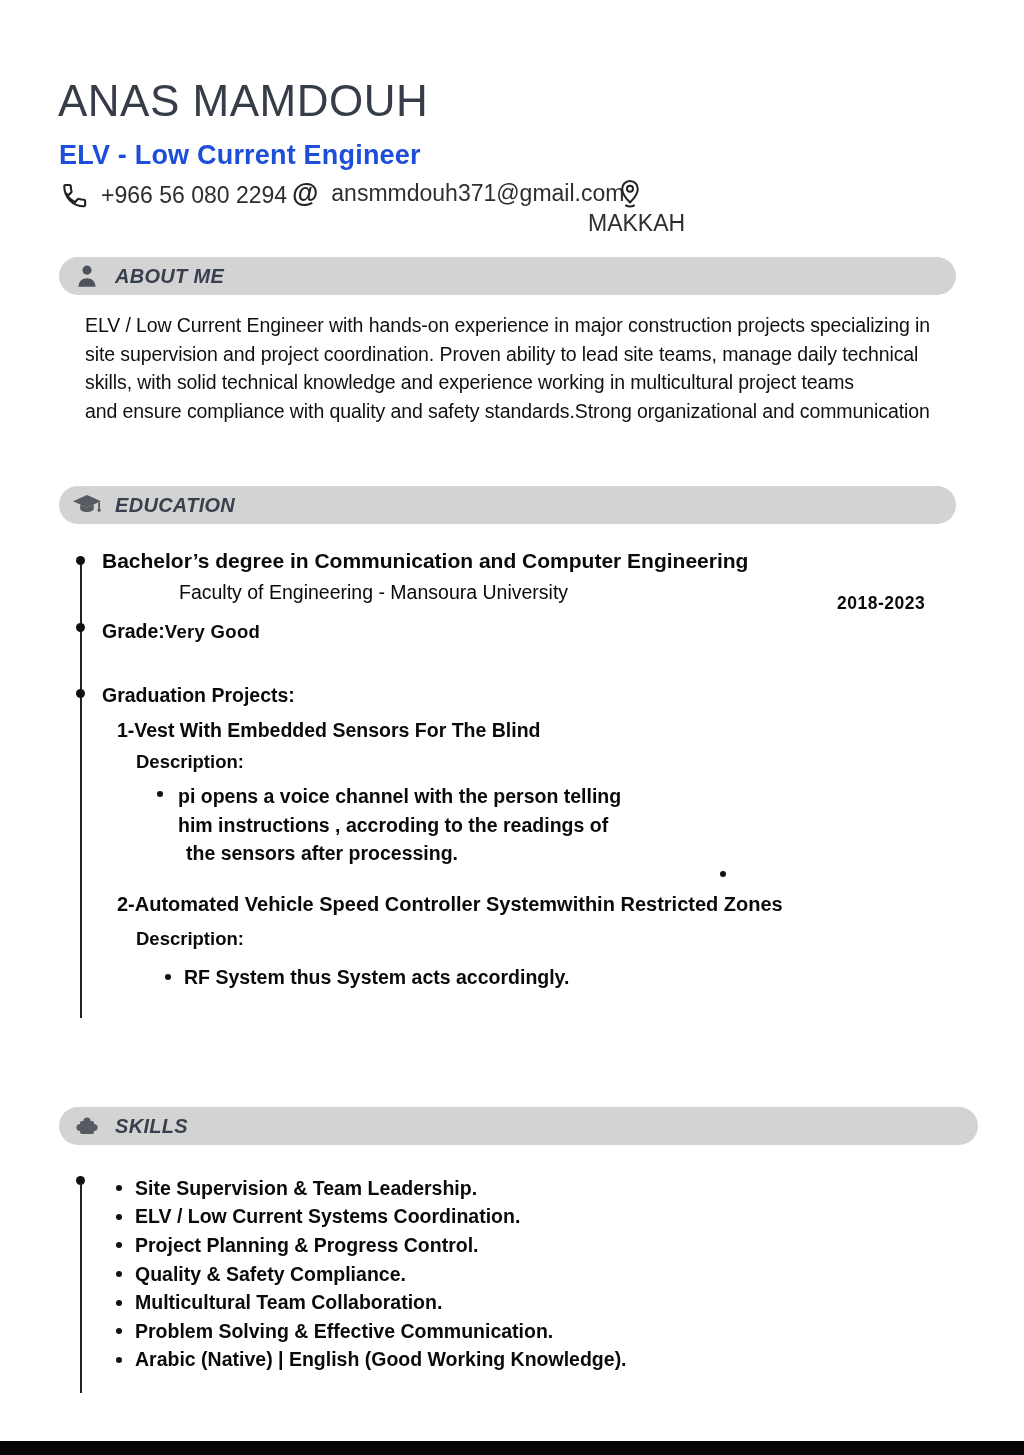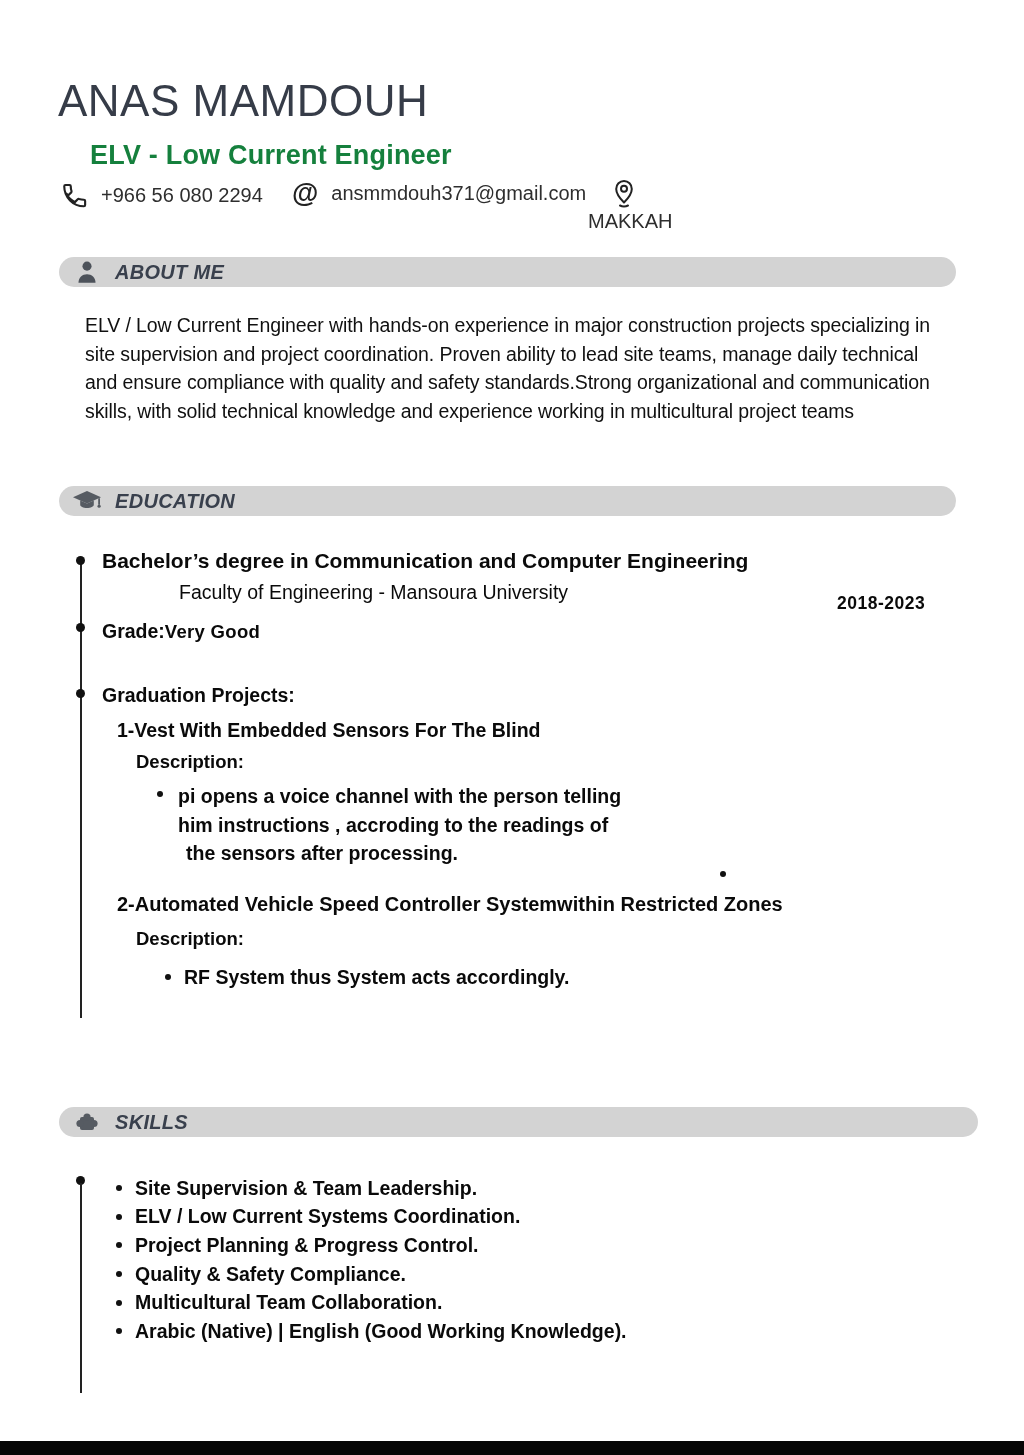--- a/index.html
+++ b/index.html
@@ -17,34 +17,33 @@
 
   
   .name {
     left:58px; top:76px;
     font-size:44px; font-weight:400; letter-spacing:0.5px;
     color:#363c48;
   }
   .job-title {
     left:59px; top:140px;
     font-size:27px; font-weight:700; letter-spacing:0.2px;
-    color:#15803d;
-    margin-left:31px;
+    color:#1d4ed8;
   }
   .contact-pair { display:flex; align-items:center; color:#2b2b2b; }
-  .contact-text { font-size:20px; font-weight:500; color:#2e2e2e;text-align:right; }
+  .contact-text { font-size:23px; font-weight:500; color:#2e2e2e;text-align:right; }
   .phone-pair { left:58px;  top:180px; }
   .email-pair { left:292px; top:180px; }
   .loc-pair   { left:588px; top:178px;flex-direction:column; }
   .c-icon { display:inline-flex; align-items:center; justify-content:center; margin-right:13px; }
   .at-glyph { font-size:27px; font-weight:700; color:#222; line-height:1; }
 
   
   .pill {
-    height:30px; border-radius:19px;
+    height:38px; border-radius:19px;
     background:#d3d3d3;
     display:flex; align-items:center;
     padding-left:12px;
   }
   .pill-about     { left:59px; top:257px;  width:897px; }
   .pill-education { left:59px; top:486px;  width:897px; }
   .pill-skills    { left:59px; top:1107px; width:919px; }
   .pill-label {
     margin-left:12px;
     font-size:20px; font-weight:800; font-style:italic;
@@ -143,22 +142,22 @@
         <circle cx="8" cy="4.6" r="3.4"></circle>
         <path d="M1.6 17c0-3.9 2.9-6.4 6.4-6.4s6.4 2.5 6.4 6.4z"></path>
       </svg>
     </span>
     <span class="pill-label nowrap">ABOUT ME</span>
   </div>
 
   <div class="abs about-lines">
       <div class="about-line">ELV / Low Current Engineer with hands-on experience in major construction projects specializing in</div>
       <div class="about-line">site supervision and project coordination. Proven ability to lead site teams, manage daily technical</div>
+      <div class="about-line">skills, with solid technical knowledge and experience working in multicultural project teams</div>
       <div class="about-line">and ensure compliance with quality and safety standards.Strong organizational and communication</div>
-      <div class="about-line">skills, with solid technical knowledge and experience working in multicultural project teams</div>
     </div>
 
   <div class="abs pill pill-education">
     <span class="pill-icon">
       <svg width="30" height="26" viewBox="0 0 30 24" fill="#565b62">
         <polygon points="15,2 29,8.2 15,14.4 1,8.2"></polygon>
         <path d="M8.2 11.4v4.4c0 1.8 3 3.2 6.8 3.2s6.8-1.4 6.8-3.2v-4.4L15 14.4z"></path>
         <rect x="26.2" y="9" width="1.8" height="7" rx="0.9"></rect>
         <circle cx="27.1" cy="17.2" r="1.6"></circle>
       </svg>
@@ -212,18 +211,19 @@
 
   <div class="abs tl-dot" style="left:76px; top:1176px;"></div>
   <div class="abs tl-line skill-line"></div>
 
   <div class="abs skills-list">
       <div class="skill-item">Site Supervision &amp; Team Leadership.</div>
       <div class="skill-item">ELV / Low Current Systems Coordination.</div>
       <div class="skill-item">Project Planning &amp; Progress Control.</div>
       <div class="skill-item">Quality &amp; Safety Compliance.</div>
       <div class="skill-item">Multicultural Team Collaboration.</div>
+      <div class="skill-item">Problem Solving &amp; Effective Communication.</div>
       <div class="skill-item">Arabic (Native) | English (Good Working Knowledge).</div>
     </div>
 
   <div class="abs footer-bar"></div>
 
 </div>
 
 </body></html>

